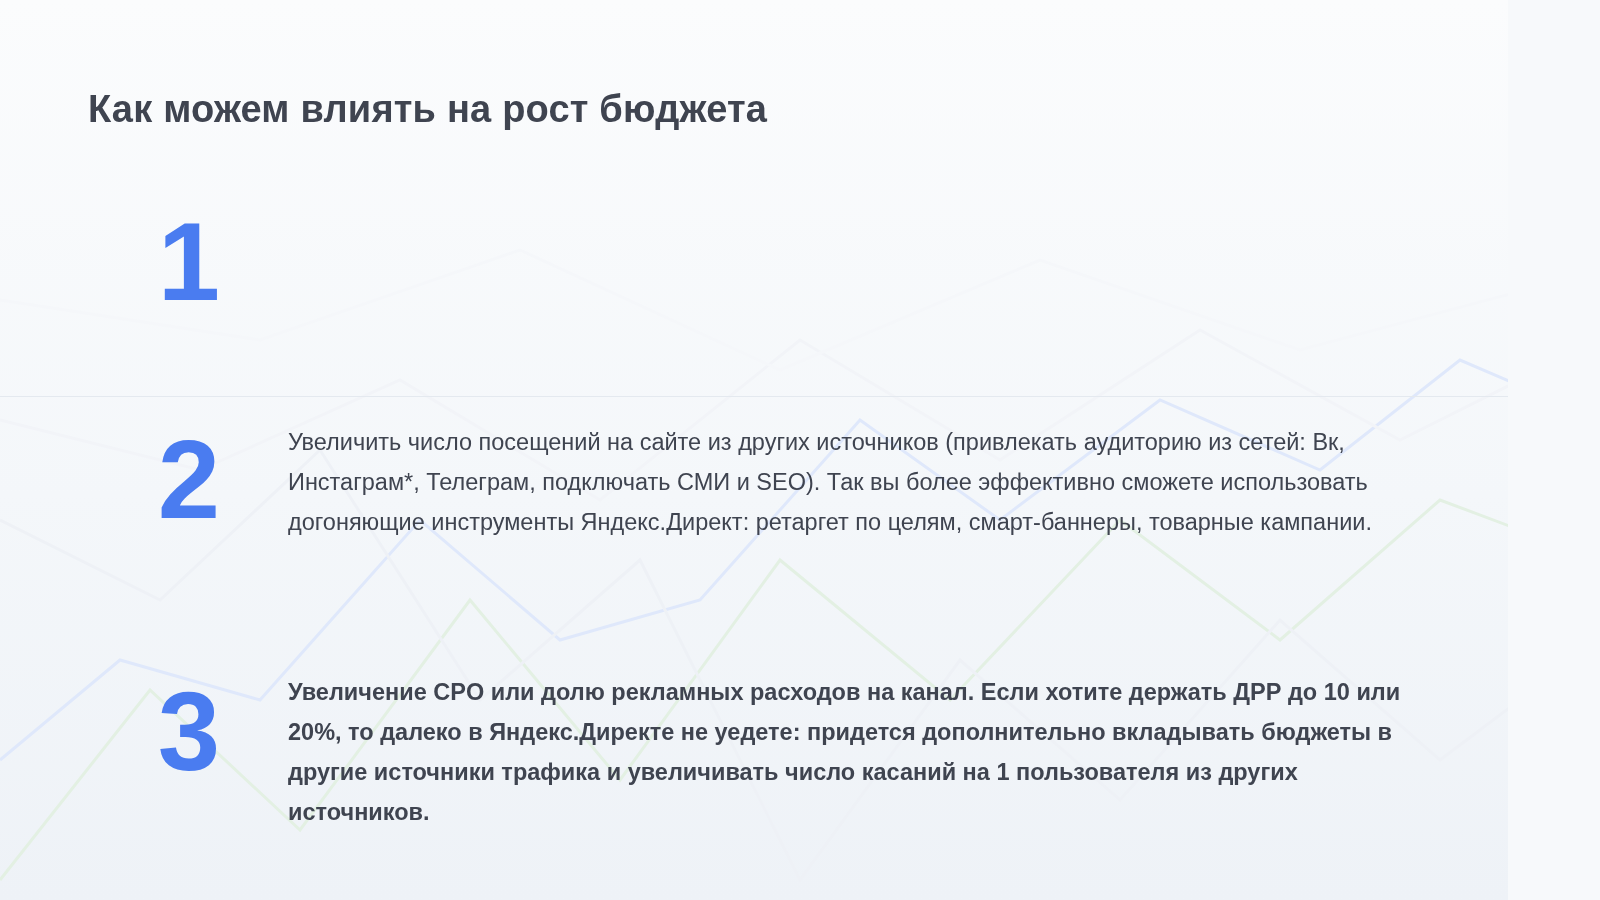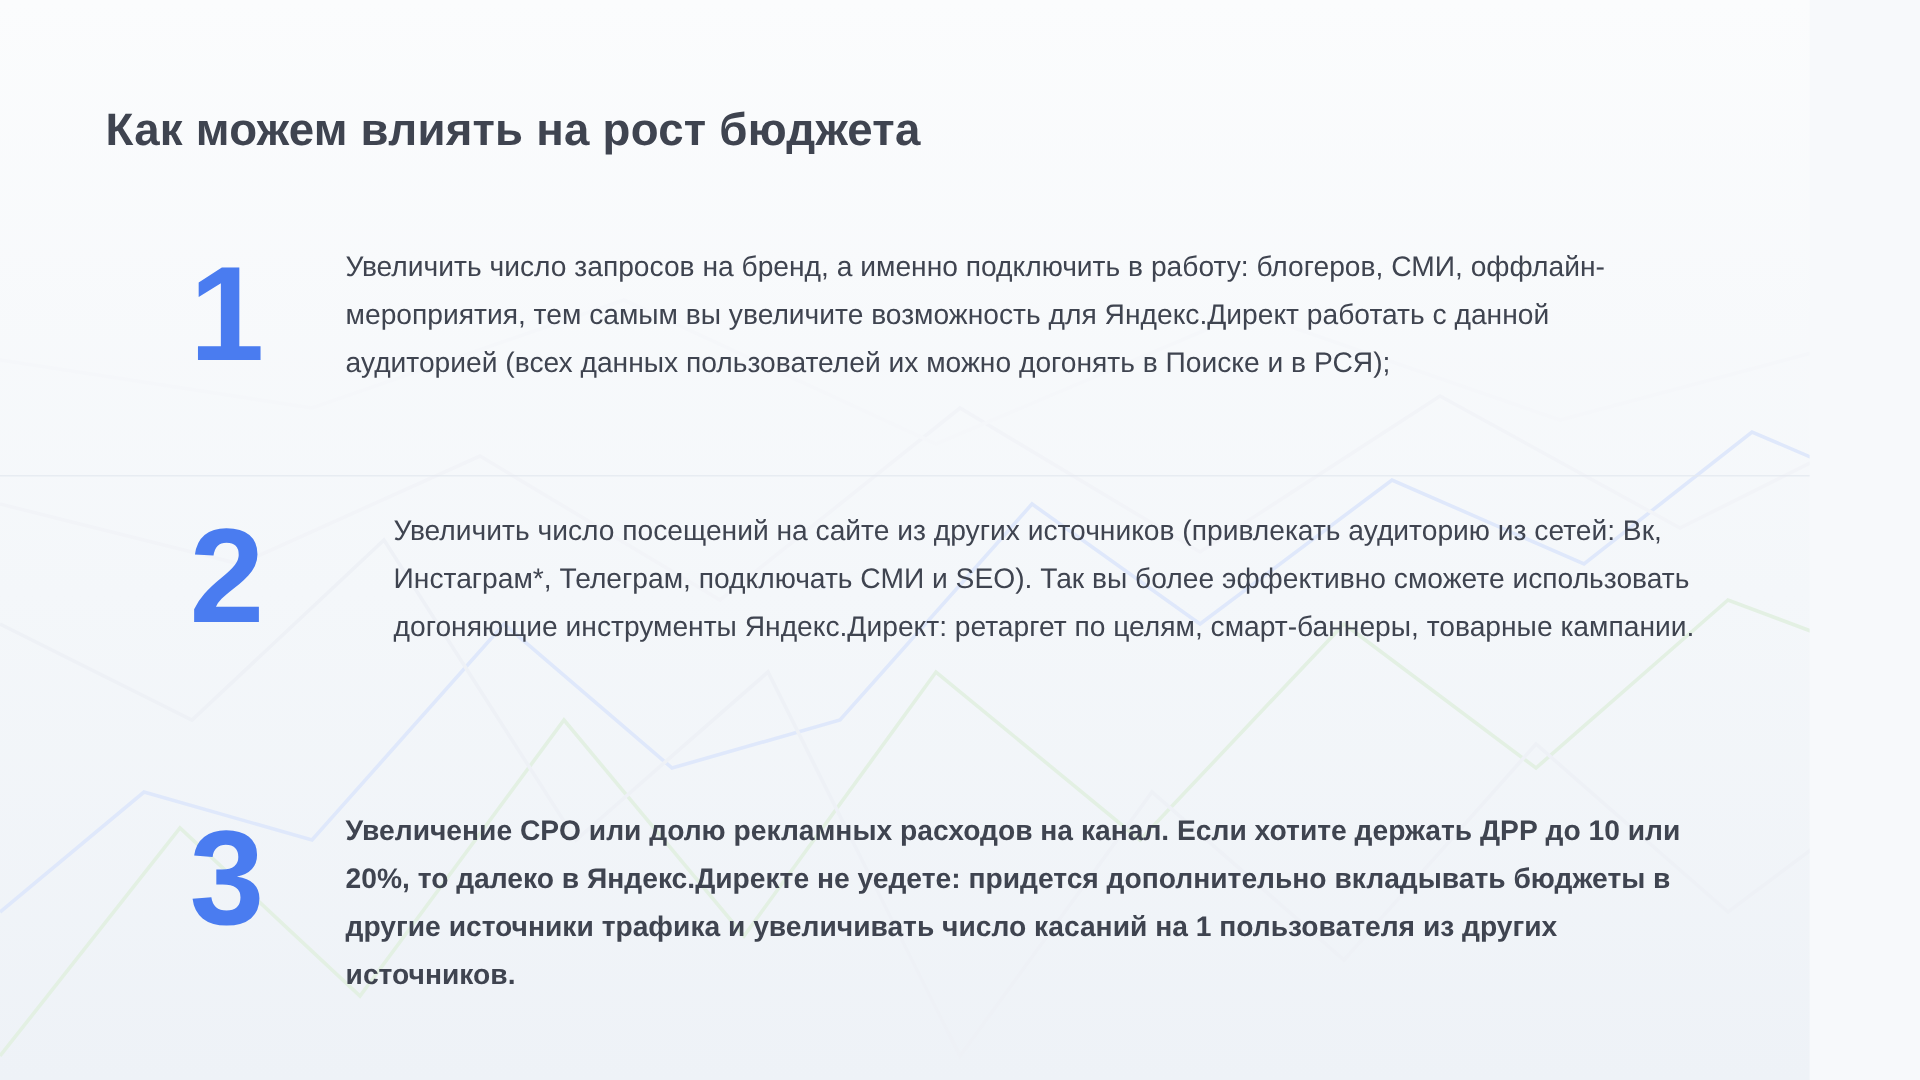--- a/index.html
+++ b/index.html
@@ -74,21 +74,21 @@
   .item-2 .num { padding-top: 28px; }
   .item-3 .num { padding-top: 30px; }
   .text {
     flex: 1 1 auto;
     font-size: 23.5px;
     line-height: 40px;
     color: #3f4450;
     max-width: 1130px;
     padding-top: 12px;
   }
-  .item-2 .text { padding-top: 22px; margin-left: 40px; }
+  .item-2 .text { padding-top: 22px; }
   .item-3 .text { padding-top: 22px; font-weight: bold; }
   .divider {
     position: absolute;
     left: 0;
     width: 1600px;
     height: 1px;
     background: #e4e9ef;
     z-index: 1;
   }
   .divider.d1 { top: 396px; }
@@ -109,21 +109,20 @@
   <div class="divider d1"></div>
 
   <div class="content">
 
     <div class="title">Как можем влиять на рост бюджета</div>
 
     <div class="items">
 
       <div class="item item-1">
         <div class="num">1</div>
-        <div class="text">Увеличить число запросов на бренд, а именно подключить в работу: блогеров, СМИ, оффлайн-мероприятия, тем самым вы увеличите возможность для Яндекс.Директ работать с данной аудиторией (всех данных пользователей их можно догонять в Поиске и в РСЯ);</div>
       </div>
 
       <div class="item item-2">
         <div class="num">2</div>
         <div class="text">Увеличить число посещений на сайте из других источников (привлекать аудиторию из сетей: Вк, Инстаграм*, Телеграм, подключать СМИ и SEO). Так вы более эффективно сможете использовать догоняющие инструменты Яндекс.Директ: ретаргет по целям, смарт-баннеры, товарные кампании.</div>
       </div>
 
       <div class="item item-3">
         <div class="num">3</div>
         <div class="text">Увеличение CPO или долю рекламных расходов на канал. Если хотите держать ДРР до 10 или 20%, то далеко в Яндекс.Директе не уедете: придется дополнительно вкладывать бюджеты в другие источники трафика и увеличивать число касаний на 1 пользователя из других источников.</div>

